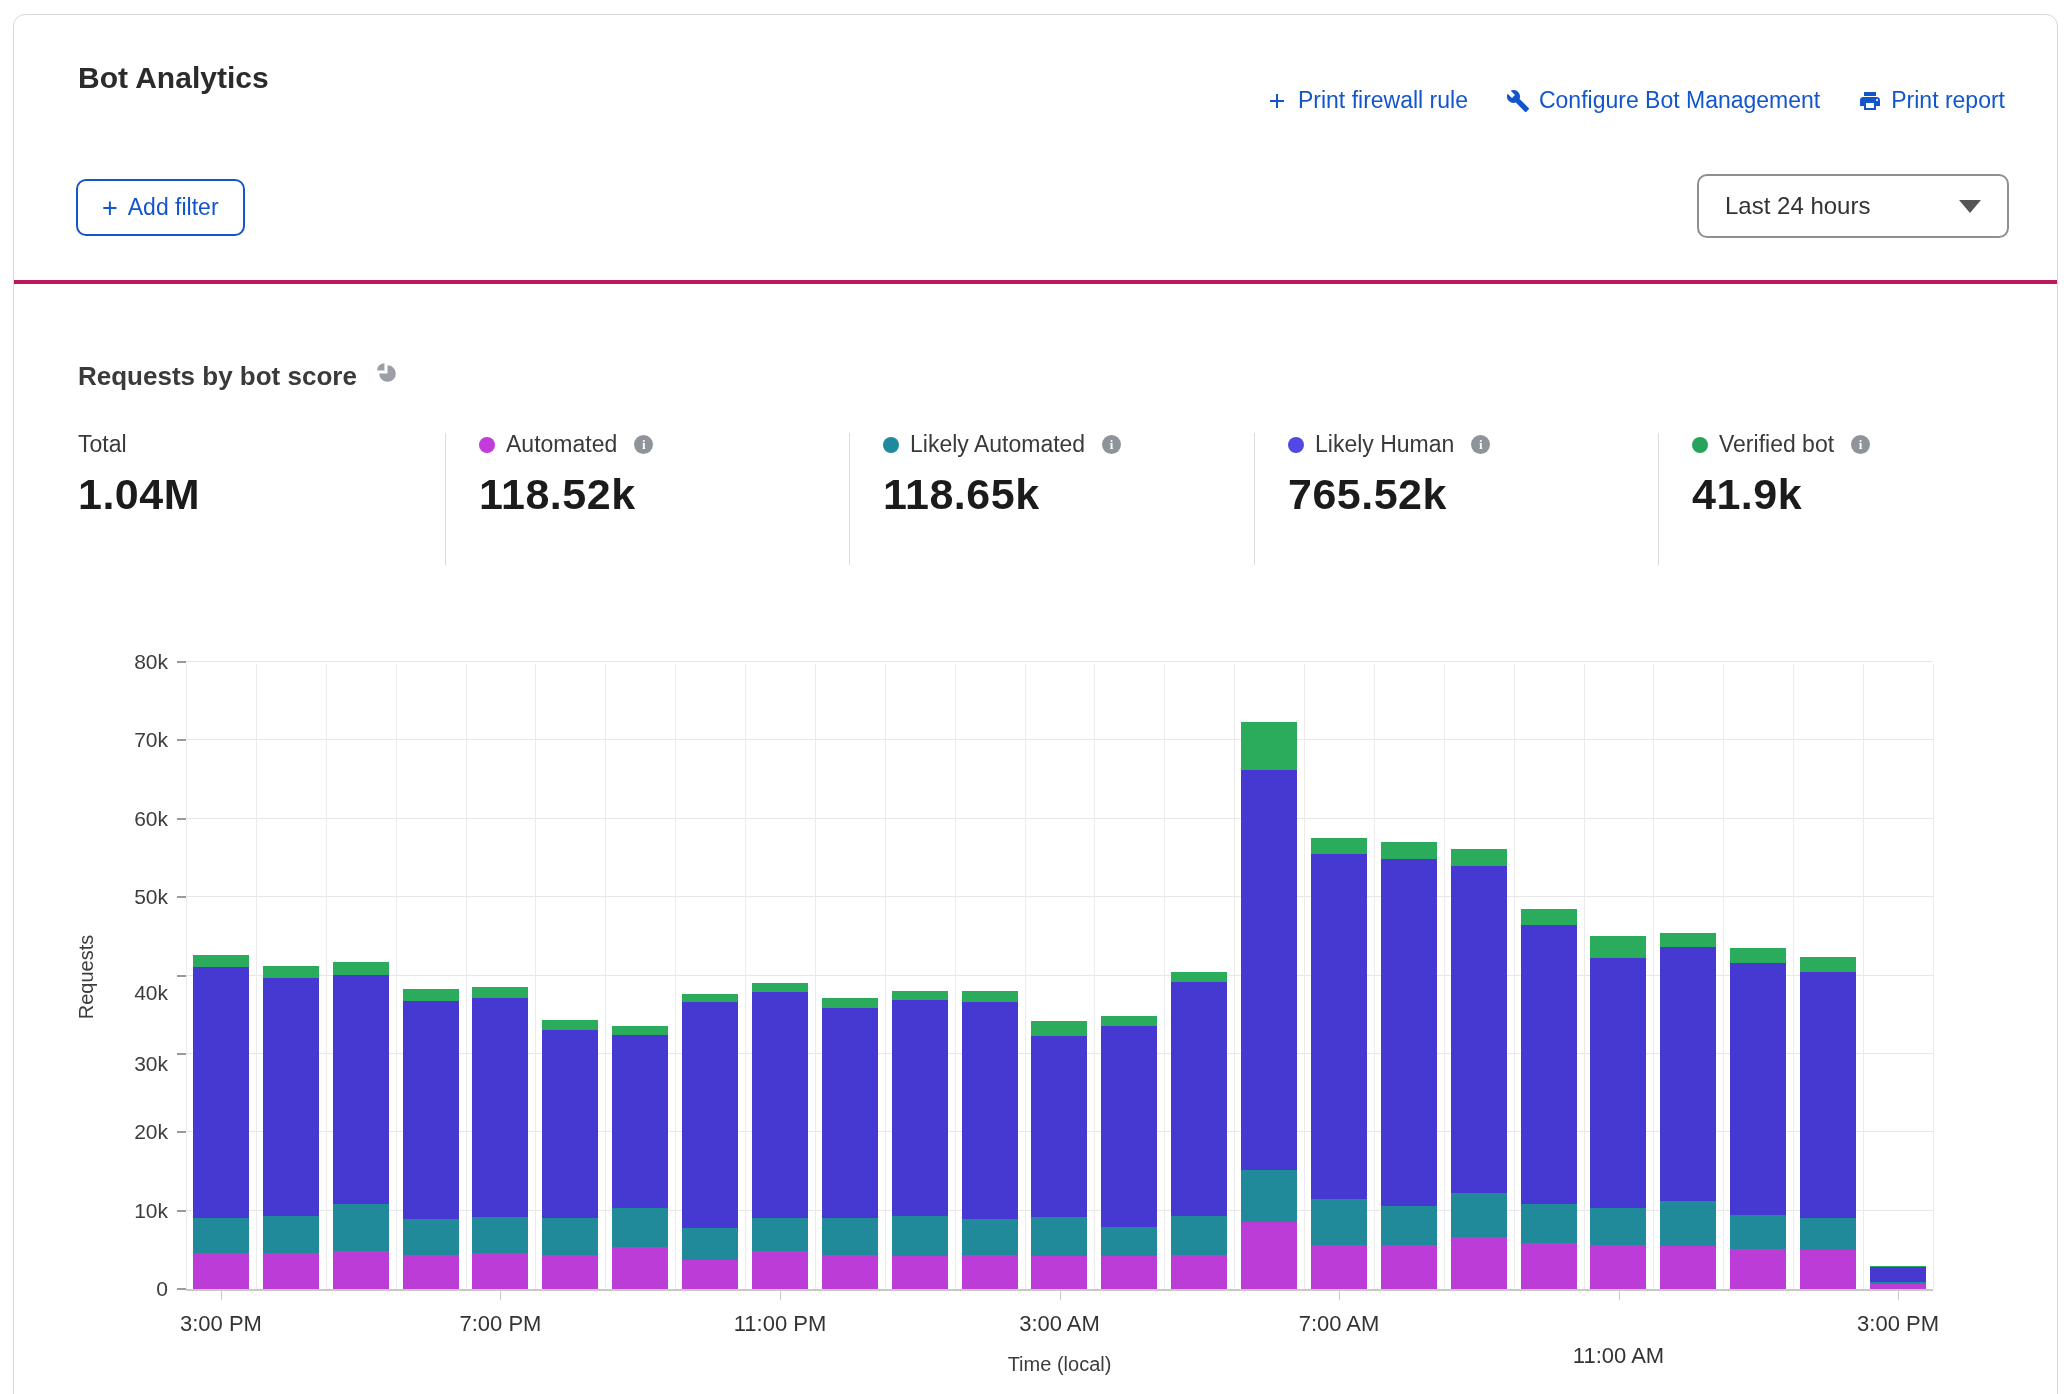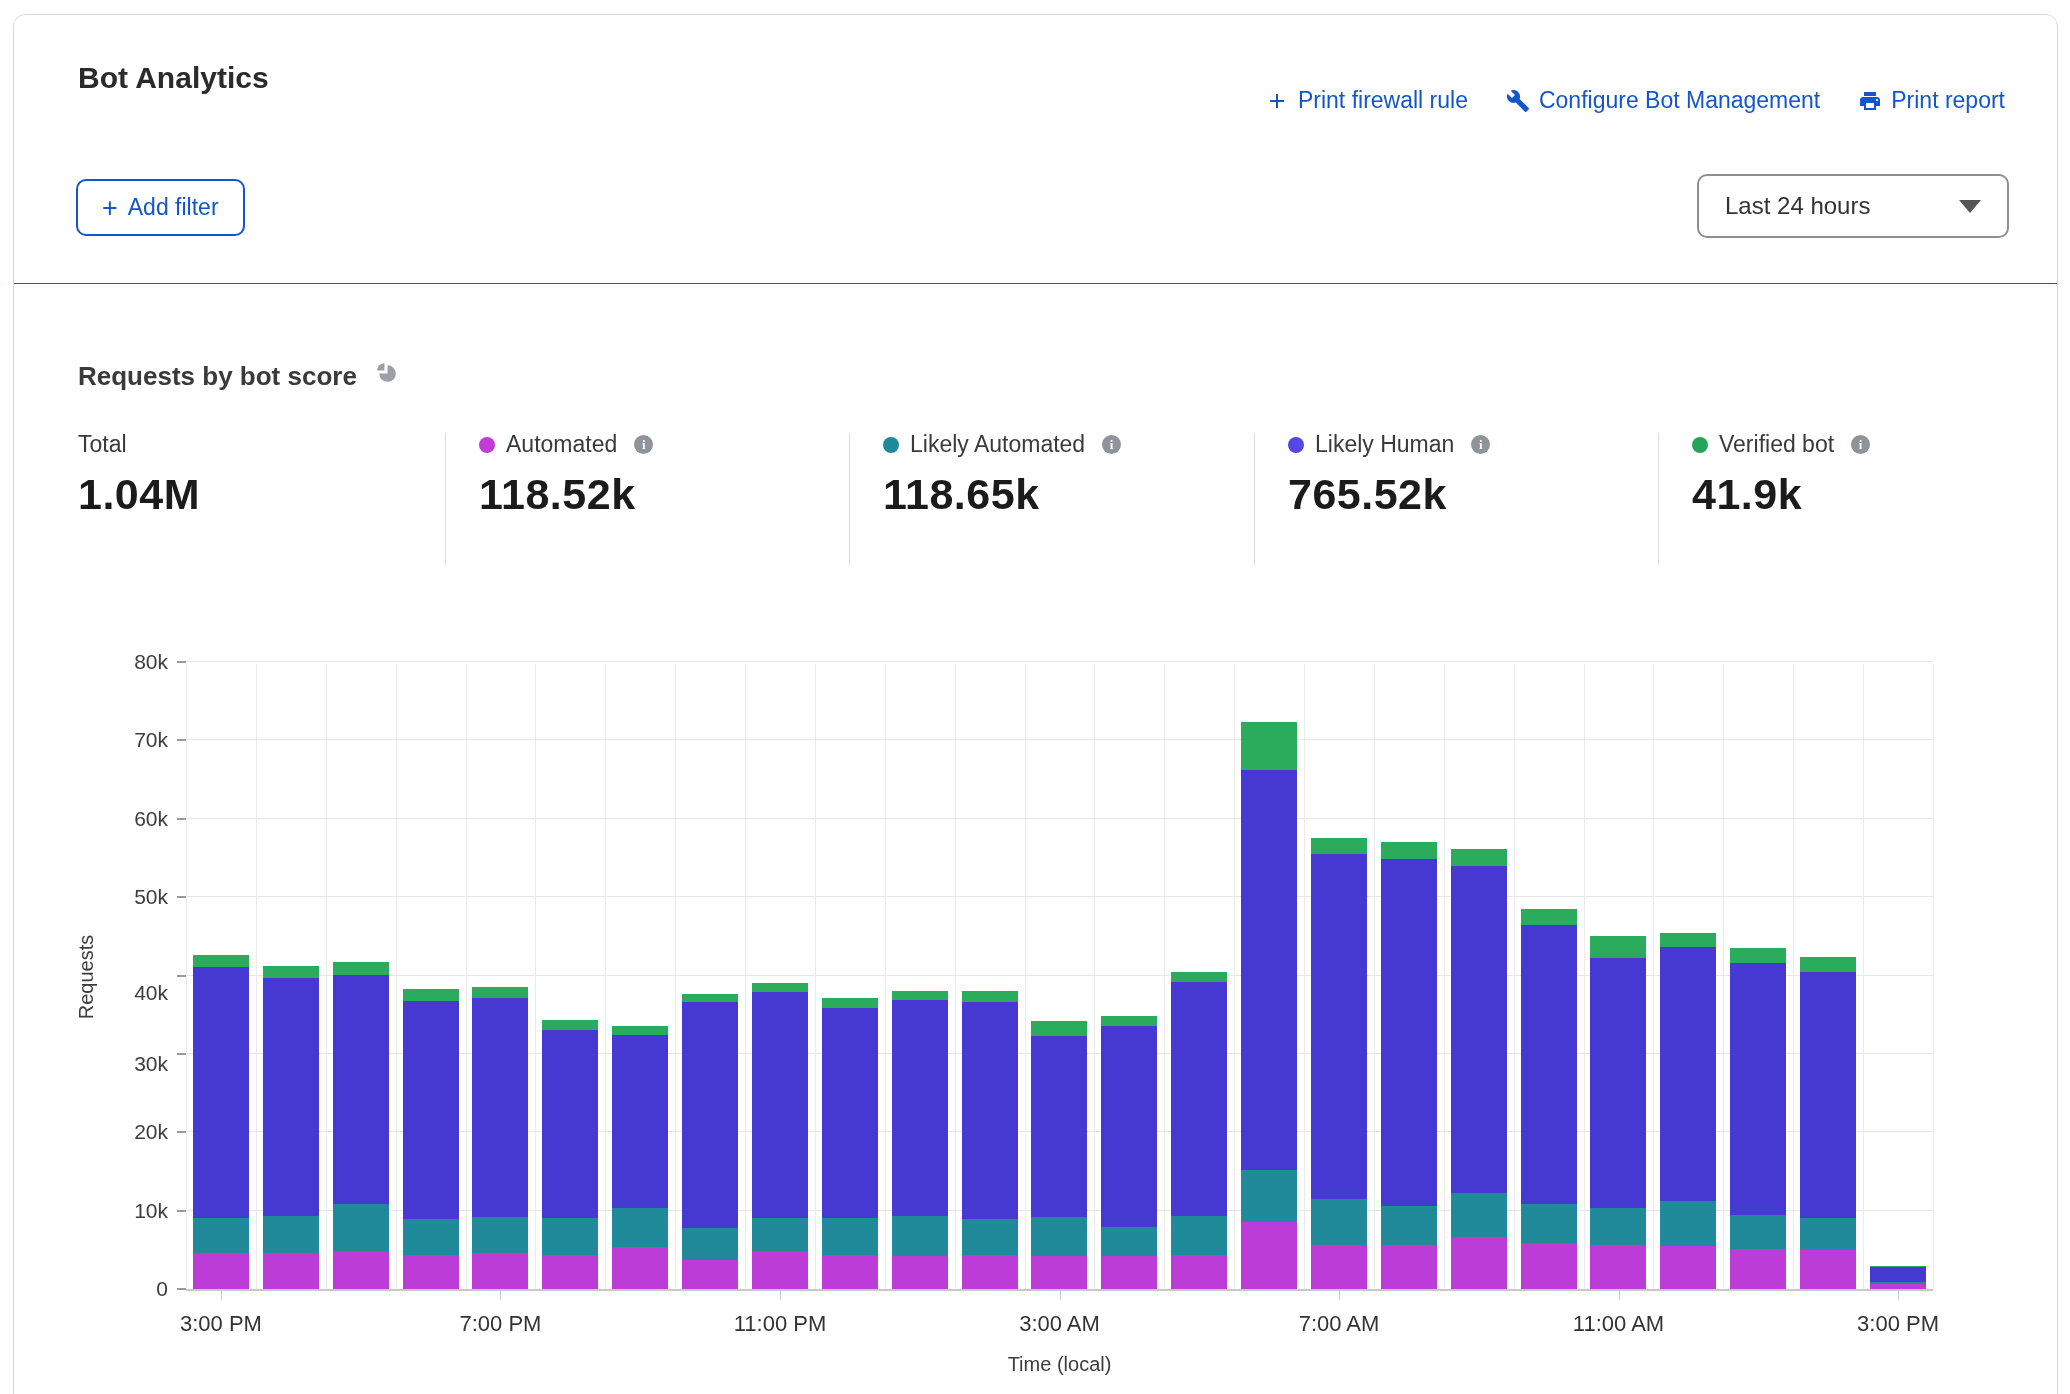--- a/index.html
+++ b/index.html
@@ -2,21 +2,21 @@
 <html><head>
 <meta charset="utf-8">
 <style>
   * { margin:0; padding:0; box-sizing:border-box; }
   html,body { width:2070px; height:1394px; overflow:hidden; background:#ffffff;
               font-family:"Liberation Sans", sans-serif; color:#222; }
   .card { position:absolute; left:13px; top:14px; width:2045px; height:1420px;
           background:#fff; border:1px solid #d8d8d8; border-radius:12px; }
   
   .card-header { position:absolute; left:0; top:0; width:100%; height:269px;
-                 border-bottom:1px solid #be185d; }
+                 border-bottom:4px solid #be185d; }
   .page-title { position:absolute; left:64px; top:46px; font-size:30px; font-weight:700; color:#2b2b2b; }
   .header-links { position:absolute; top:72px; right:52px; display:flex; gap:38px; align-items:center; }
   .hlink { display:flex; align-items:center; gap:9px; color:#1356cc; font-size:23px;
            font-weight:500; text-decoration:none; cursor:pointer; white-space:nowrap; }
   .hlink svg { display:block; }
   .add-filter-btn { position:absolute; left:62px; top:164px; display:flex; align-items:center; gap:10px;
            background:#fff; border:2px solid #1356cc; border-radius:10px; color:#1356cc;
            font-size:23px; font-weight:500; padding:13px 24px; cursor:pointer;
            font-family:"Liberation Sans", sans-serif; }
   .plus-glyph { font-size:27px; font-weight:400; line-height:20px; }
@@ -427,19 +427,19 @@
         <div class="xtick-label" style="left: 34.94px;">3:00 PM</div>
         <div class="xtick-mark" style="left: 314.46px;"></div>
         <div class="xtick-label" style="left: 314.46px;">7:00 PM</div>
         <div class="xtick-mark" style="left: 593.98px;"></div>
         <div class="xtick-label" style="left: 593.98px;">11:00 PM</div>
         <div class="xtick-mark" style="left: 873.5px;"></div>
         <div class="xtick-label" style="left: 873.5px;">3:00 AM</div>
         <div class="xtick-mark" style="left: 1153.02px;"></div>
         <div class="xtick-label" style="left: 1153.02px;">7:00 AM</div>
         <div class="xtick-mark" style="left: 1432.54px;"></div>
-        <div class="xtick-label" style="left: 1432.54px;">11:00 AM</div>
+        <div class="xtick-label" style="left: 1432.54px; margin-top: 32px;">11:00 AM</div>
         <div class="xtick-mark" style="left: 1712.06px;"></div>
         <div class="xtick-label" style="left: 1712.06px;">3:00 PM</div>
       </div>
   </div>
 
 </div>
 
 </body></html>

